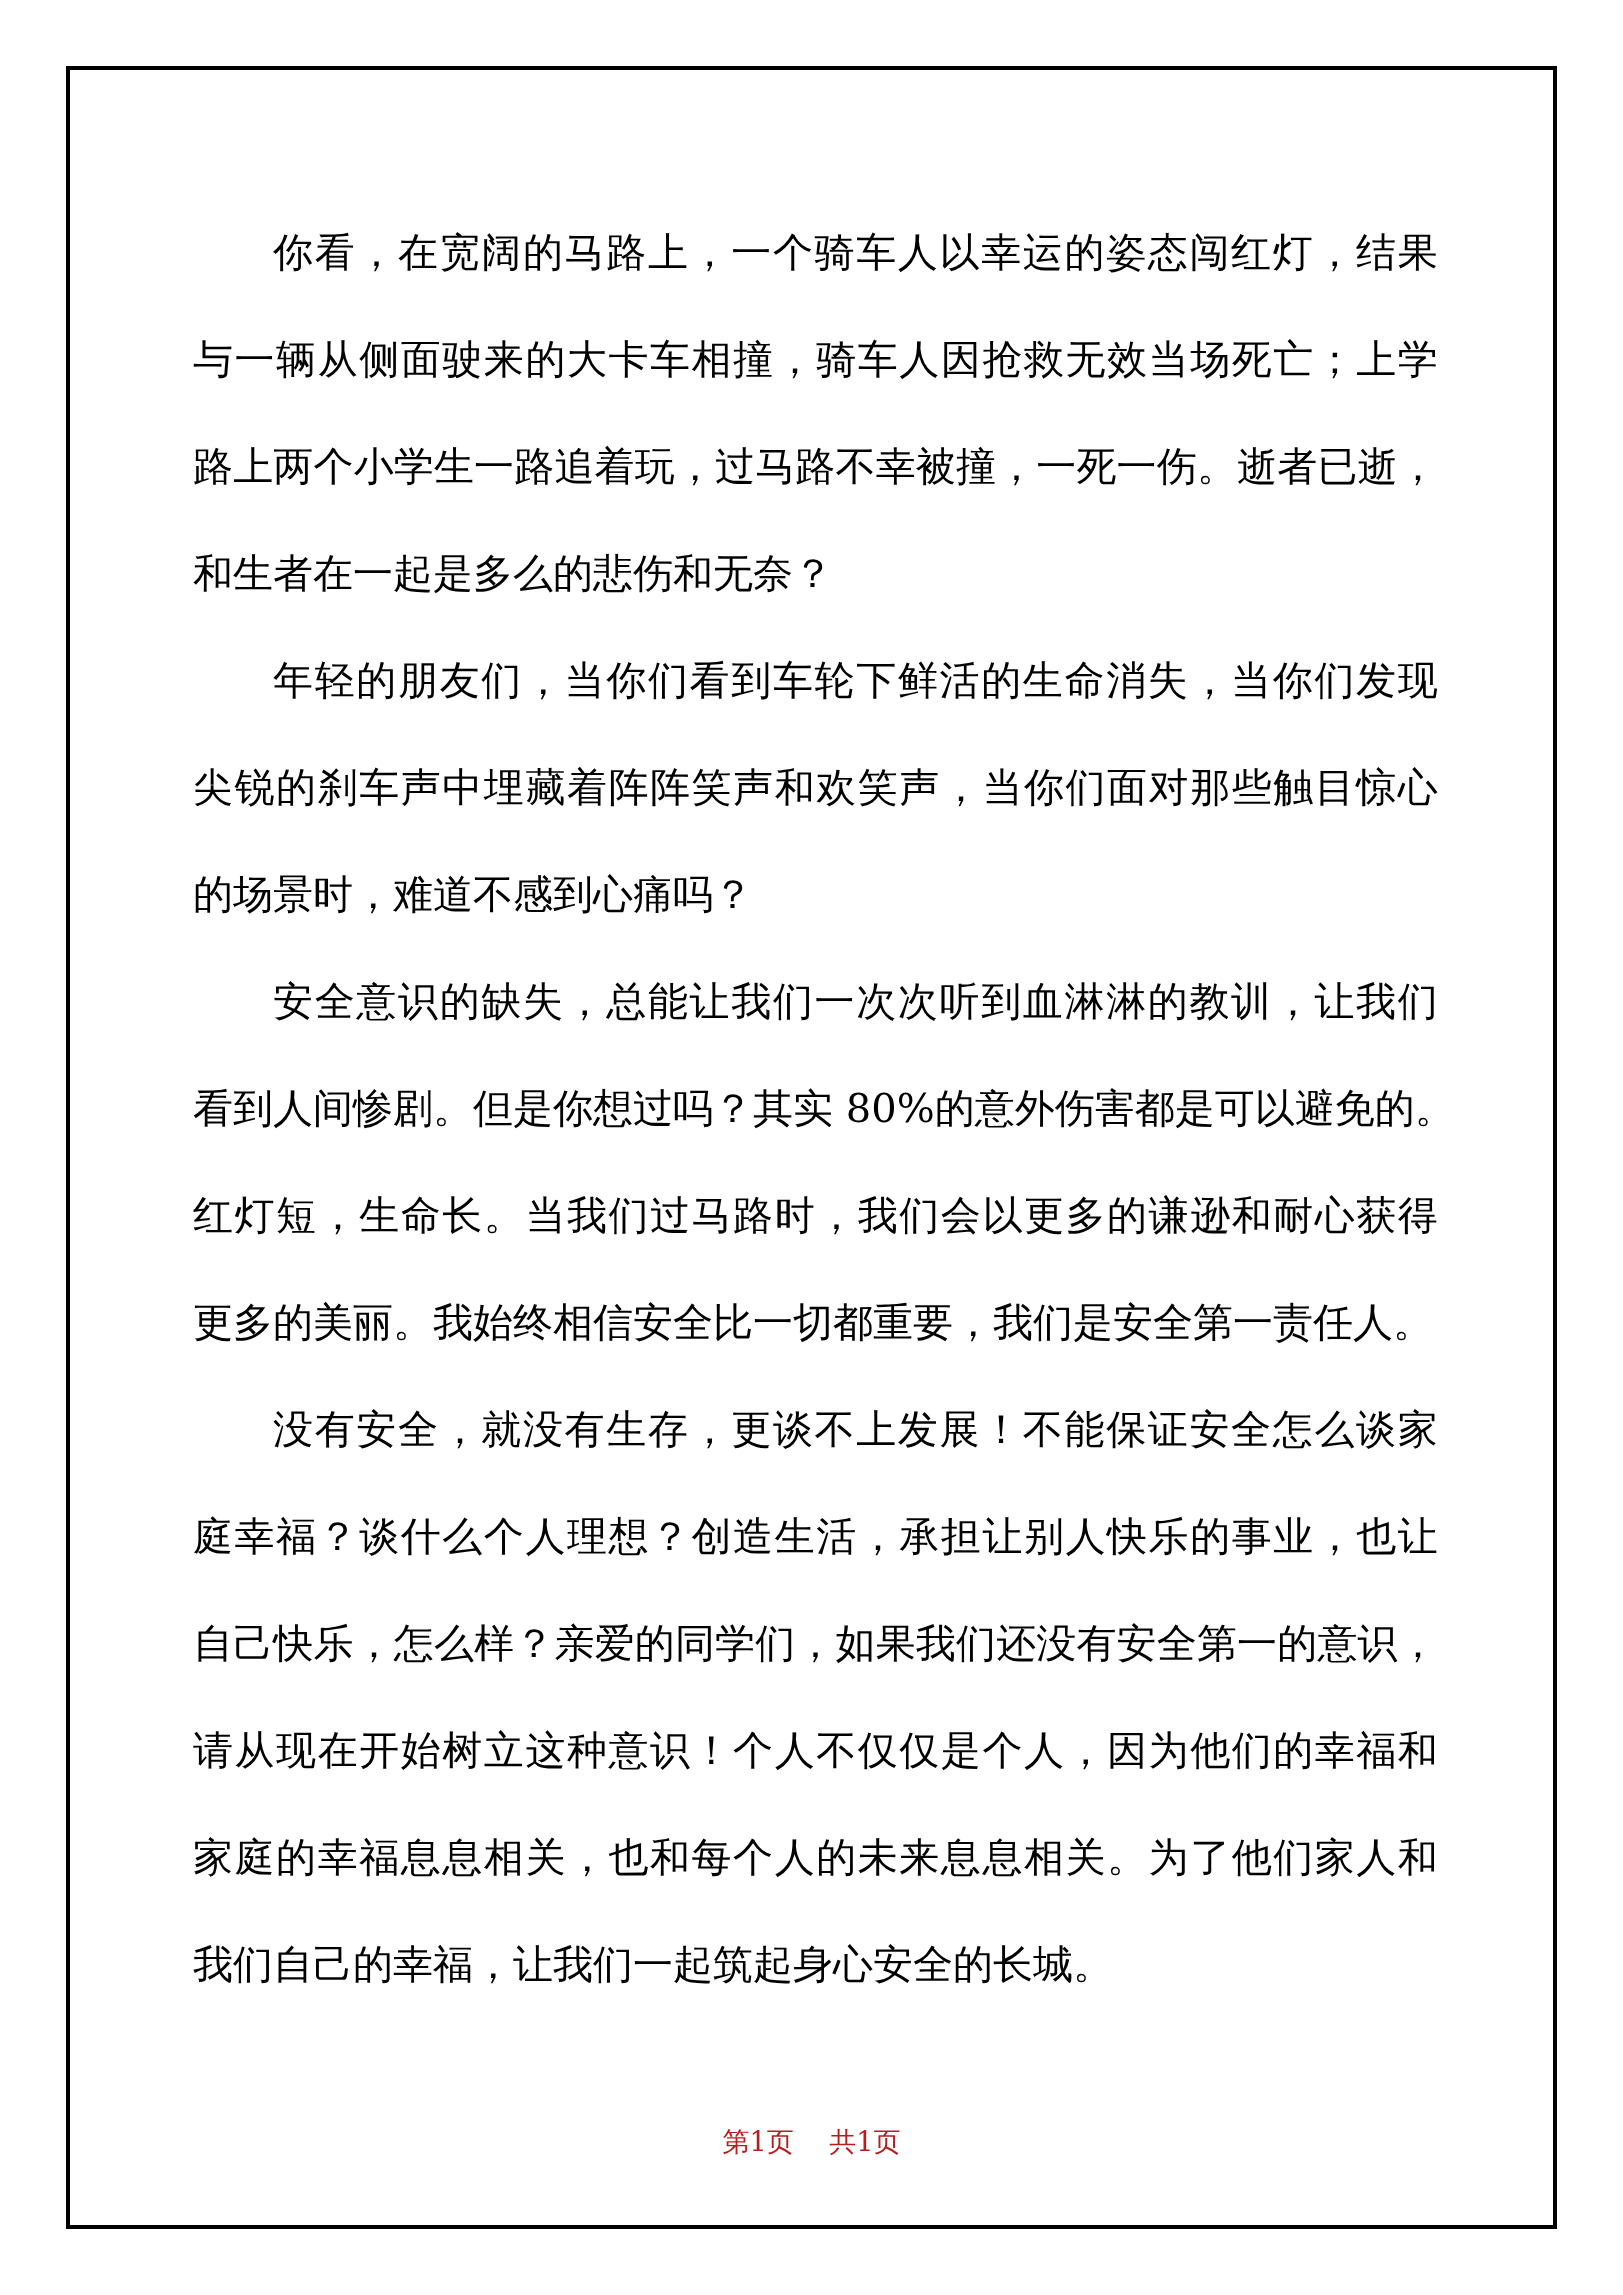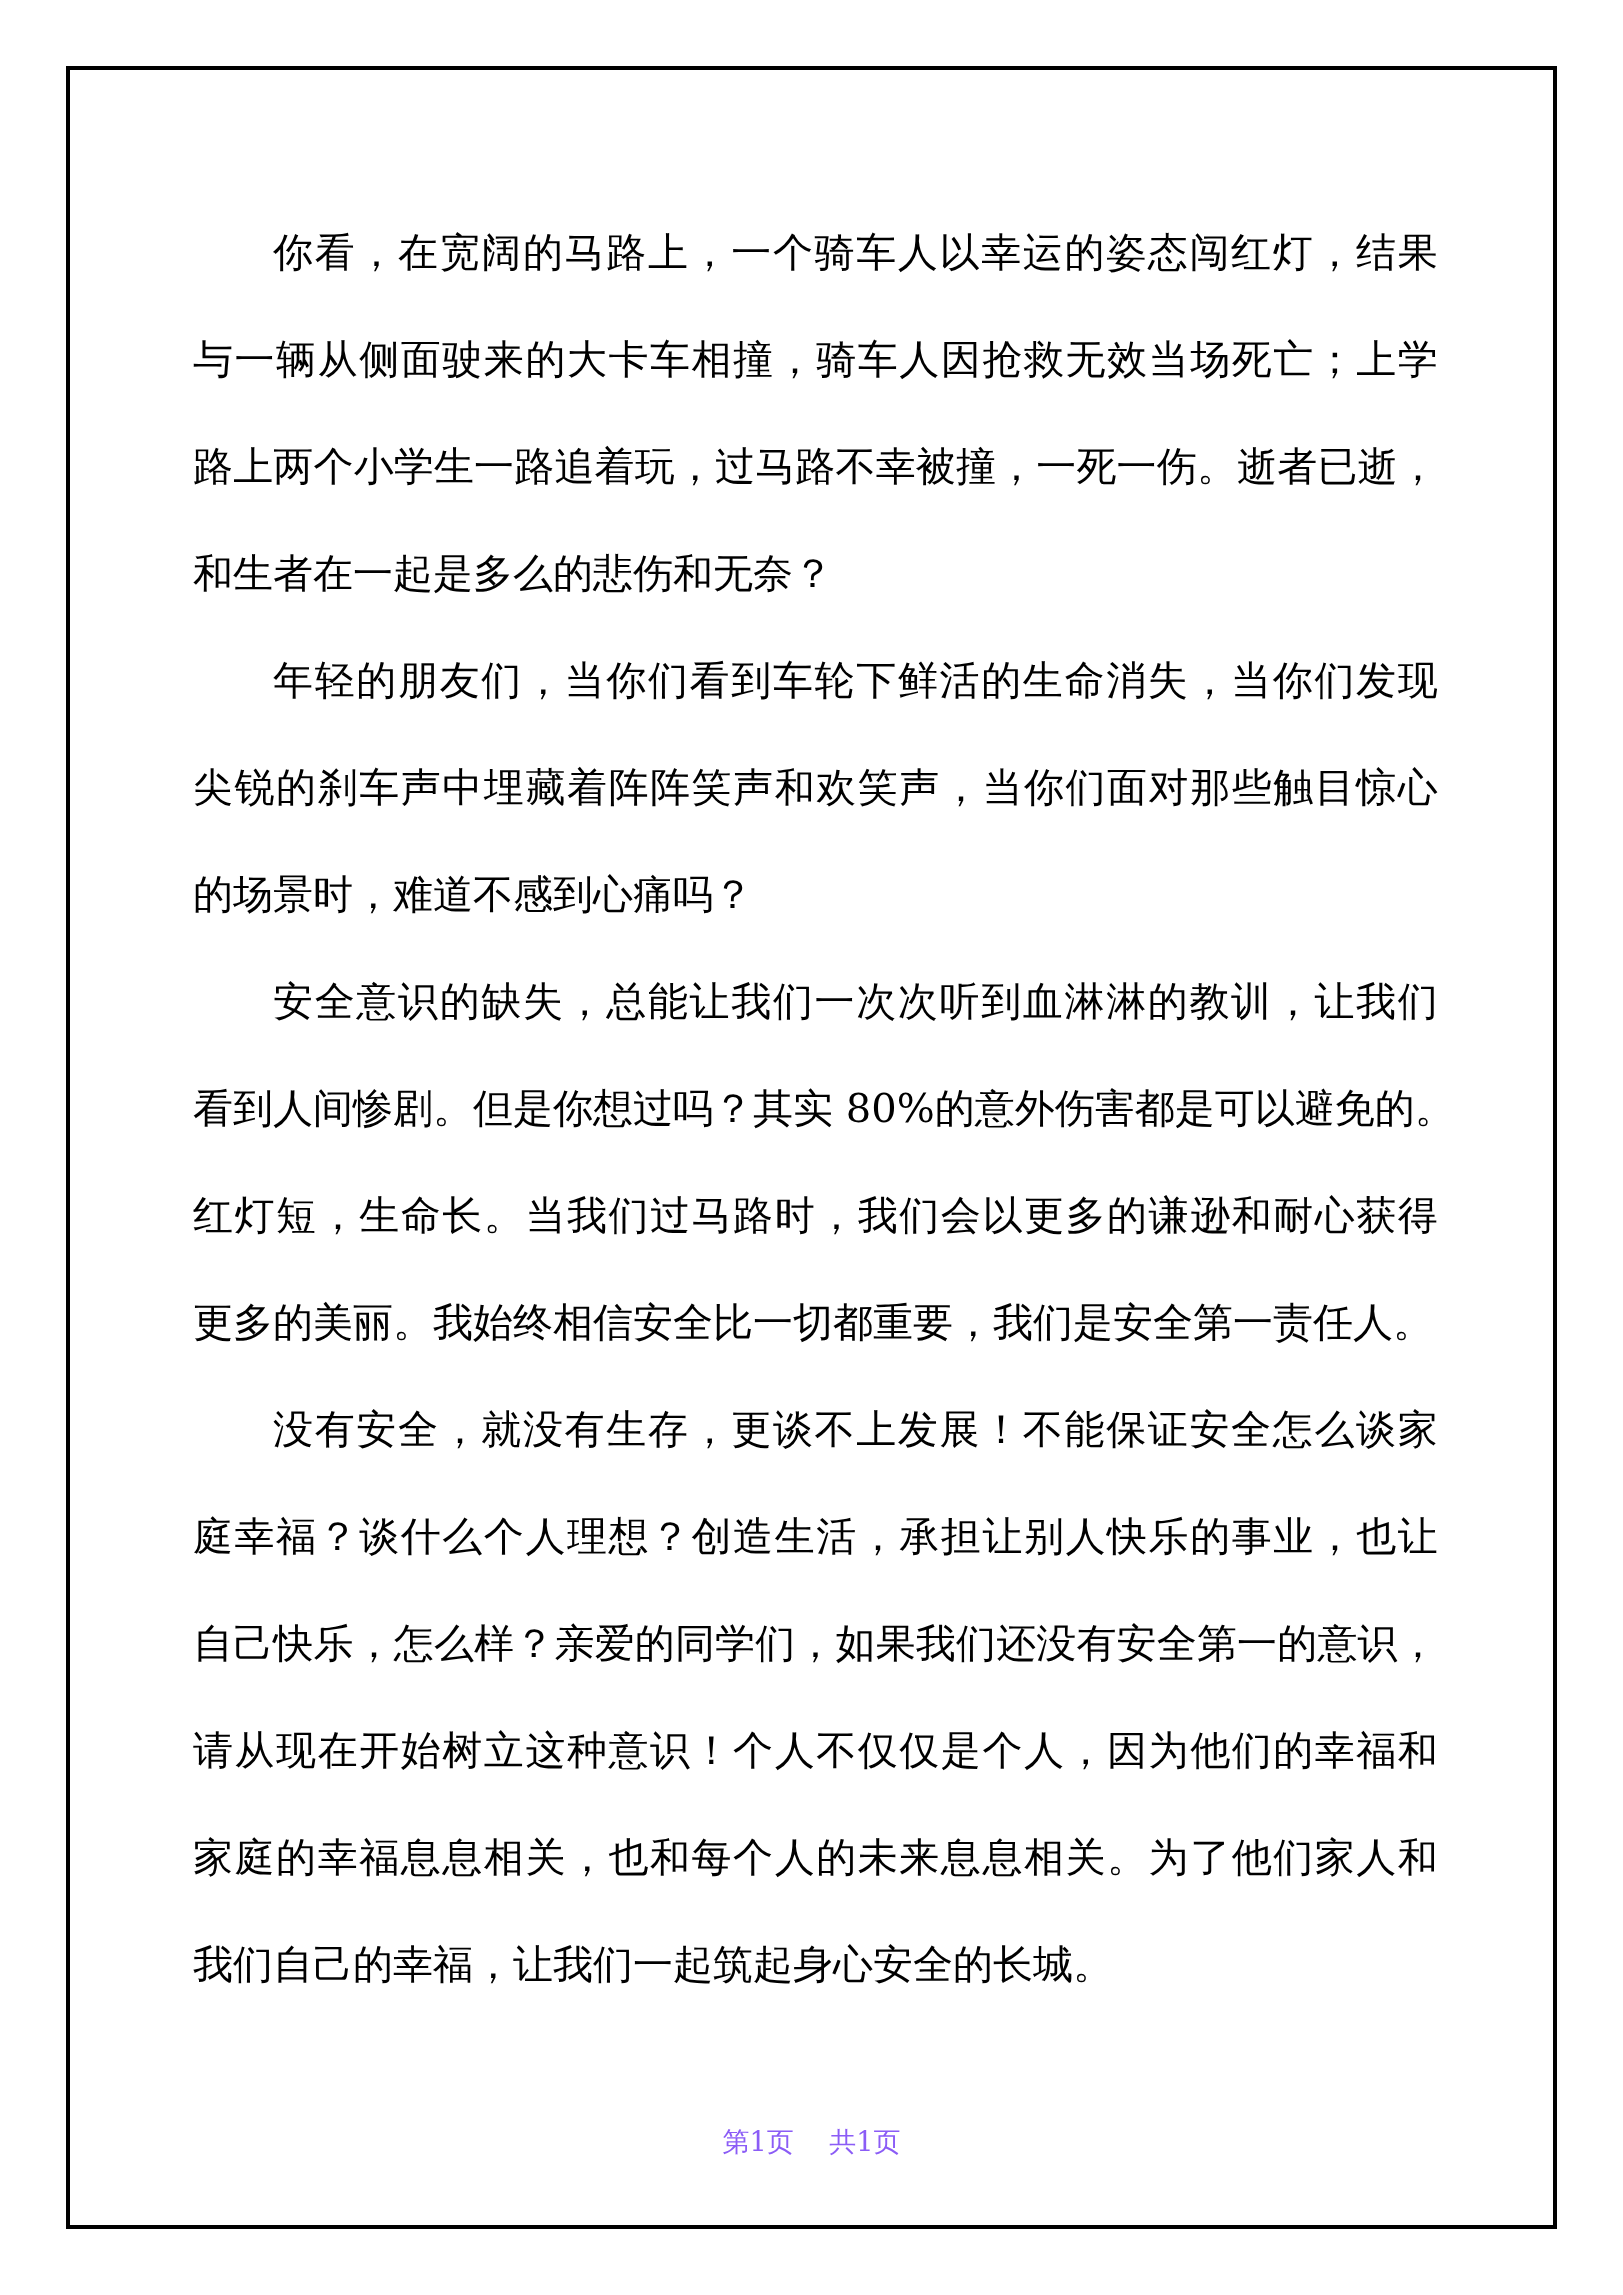--- a/index.html
+++ b/index.html
@@ -47,21 +47,21 @@
   .text-line span:not(.lat) { width: 1em; }
   .footer {
     position: absolute;
     left: 0;
     top: 2126px;
     width: 100%;
     height: 31px;
     line-height: 31px;
     text-align: center;
     font-size: 27px;
-    color: #8b5cf6;
+    color: #b91c1c;
   }
   .footer .total { margin-left: 27px; }
 </style>
 </head>
 <body style="background: rgb(255, 255, 255); color: rgb(0, 0, 0);">
 
 <div class="page-border" style="border-color: rgb(0, 0, 0);"></div>
 
 <div class="text-block">
     <div class="text-line indent">

